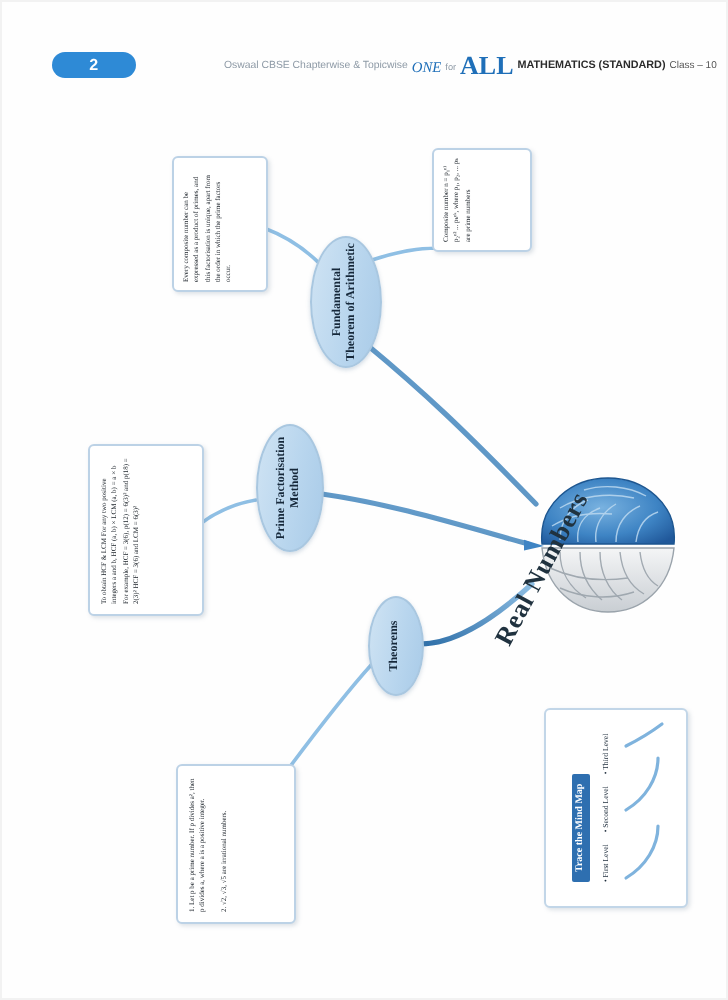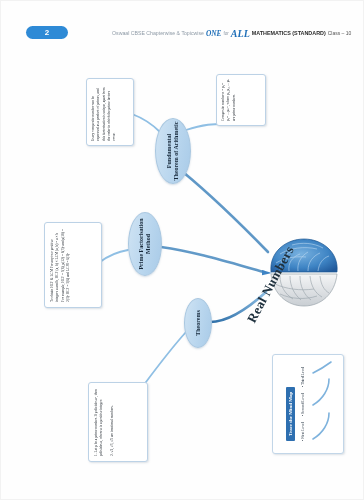--- a/index.html
+++ b/index.html
@@ -21,24 +21,24 @@
     color:#ffffff;font-size:8px;font-weight:bold;
     display:flex;align-items:center;justify-content:center;
     letter-spacing:.2px;
   }
   .headline{
     position:absolute;left:112px;top:1px;width:242px;height:12px;
     font-size:5.2px;white-space:nowrap;display:flex;align-items:center;gap:2px;
     color:#3b3b3b;
   }
   .hl-grey{color:#8e9aa6;}
-  .hl-one{color:#1f6fb8;font-weight:bold;font-style:italic;font-size:7.4px;
+  .hl-one{color:#1f6fb8;font-weight:normal;font-style:italic;font-size:7.4px;
           font-family:"Liberation Serif","DejaVu Serif",serif;}
   .hl-for{color:#8e9aa6;font-size:4.6px;}
-  .hl-all{color:#1f6fb8;font-weight:bold;font-style:italic;font-size:10px;
+  .hl-all{color:#1f6fb8;font-weight:bold;font-size:13px;
           font-family:"Liberation Serif","DejaVu Serif",serif;}
   .hl-sub{color:#2b2b2b;font-weight:bold;font-size:5.4px;}
   .hl-cls{color:#555;font-size:5px;}
 
   
   .note{
     position:absolute;background:#ffffff;
     border:0.8px solid #bcd2e6;border-radius:3px;
     box-shadow:1px 1px 2px rgba(120,140,160,.25);
     overflow:hidden;

